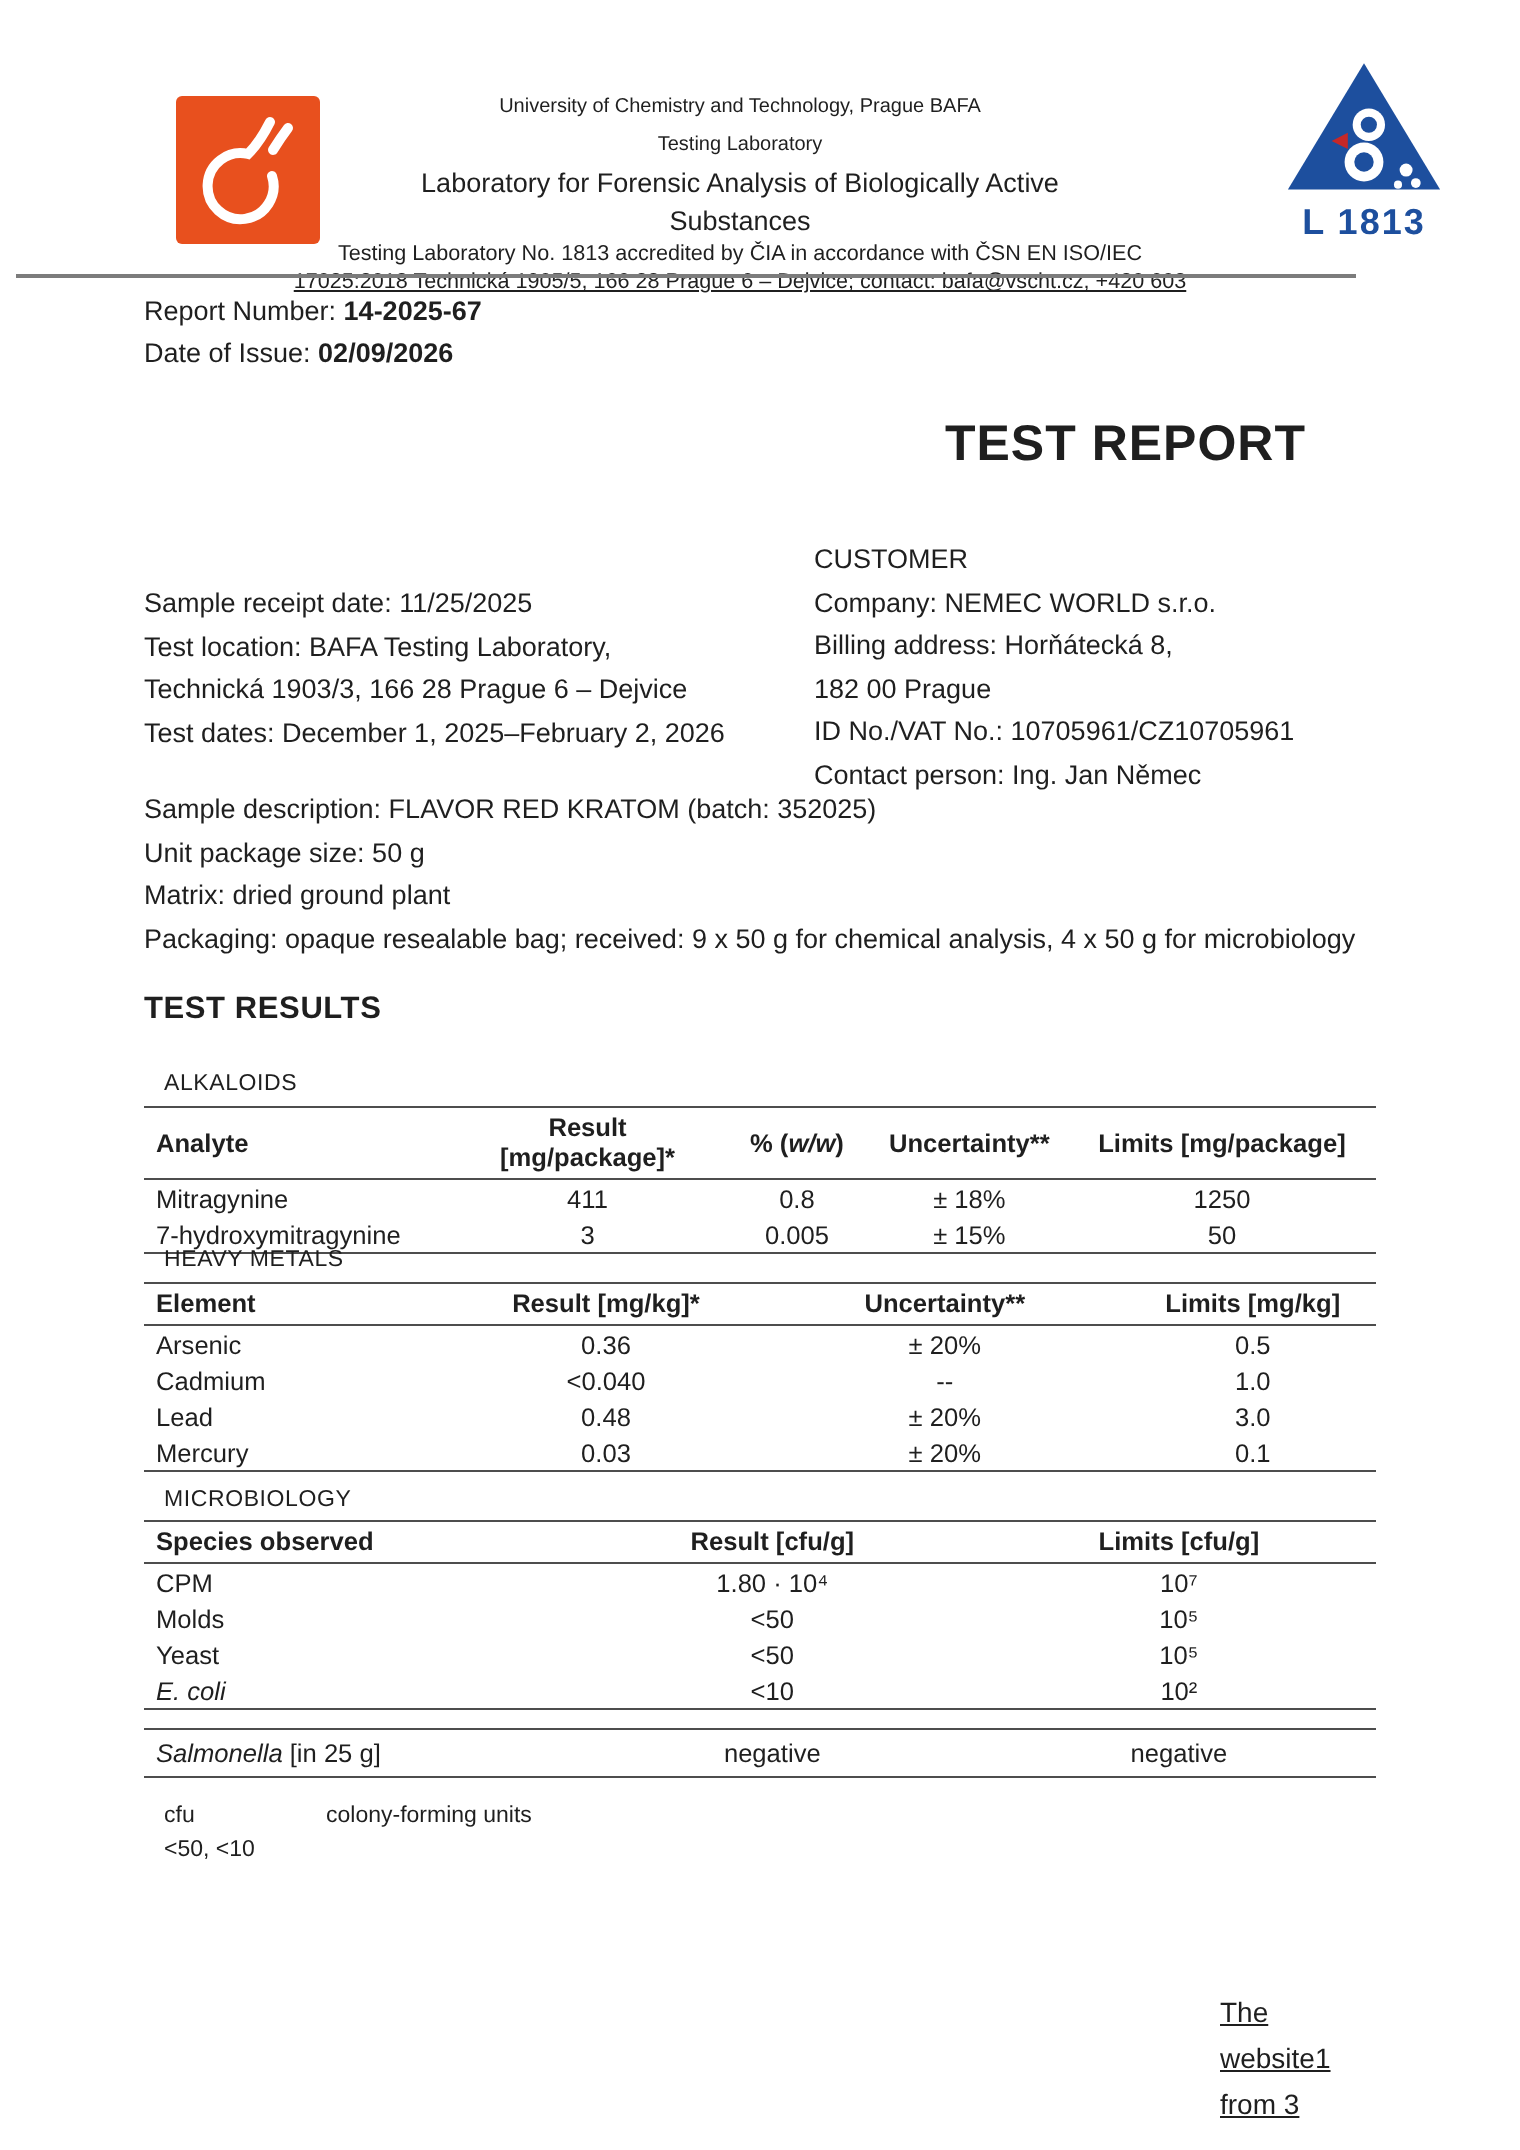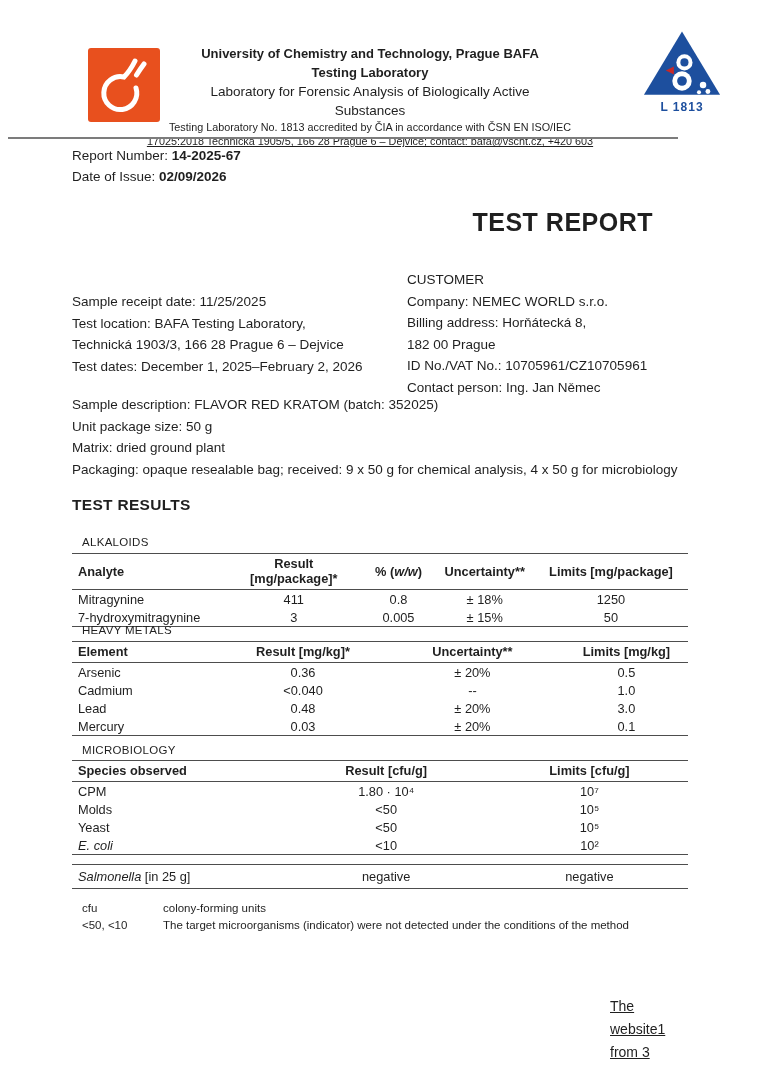--- a/index.html
+++ b/index.html
@@ -4,26 +4,26 @@
 <style>
   html,body { margin:0; padding:0; background:#f2f2f2; }
   .page {
     position:relative; width:760px; height:1075px; margin:0 auto;
     background:#ffffff; overflow:hidden;
     font-family:"Liberation Sans", sans-serif; color:#1f1f1f;
   }
   
   .logo-uct { position:absolute; left:88px; top:48px; width:72px; height:74px; }
   .header-center { position:absolute; left:130px; top:44px; width:480px; text-align:center; }
-  .h-org  { font-size:13px; font-weight:bold; line-height:19px;text-align:center; }
+  .h-org  { font-size:10px; font-weight:normal; line-height:19px;text-align:center; }
   .h-dept { font-size:13.5px; line-height:19px; }
   .h-accr { font-size:10.8px; line-height:13px; margin-top:1px; }
   .h-accr.u { text-decoration:underline; }
   .logo-cia { position:absolute; left:628px; top:30px; width:108px; text-align:center; }
-  .cia-text { font-size:12px; font-weight:bold; color:#1d4f9e; letter-spacing:1px; margin-top:-2px; }
+  .cia-text { font-size:18px; font-weight:bold; color:#1d4f9e; letter-spacing:1px; margin-top:-2px; }
   .header-rule { position:absolute; left:8px; top:137px; width:670px; height:2px; background:#7c7c7c; }
   .report-meta { position:absolute; left:72px; top:145px; font-size:13.5px; line-height:21px; }
   .report-meta b { font-weight:bold; }
   
   .title { position:absolute; left:0; top:208px; width:653px; text-align:right;
            font-size:25px; font-weight:bold; letter-spacing:0.5px; }
   
   .txt { font-size:13.5px; line-height:21.5px; }
   .test-info { position:absolute; left:72px; top:291px; width:330px; }
   .customer  { position:absolute; left:407px; top:269px; width:300px; }
@@ -248,21 +248,20 @@
         <td>negative</td>
         <td>negative</td>
       </tr>
     </tbody>
   </table>
 
   <div class="fnotes">
     <div>cfu</div>
     <div>colony-forming units</div>
     <div>&lt;50, &lt;10</div>
-    <div>The target microorganisms (indicator) were not detected under the conditions of the method</div>
   </div>
 
   <div class="footer-note">
     <div>The</div>
     <div>website1</div>
     <div>from 3</div>
   </div>
 
 </div>
 

